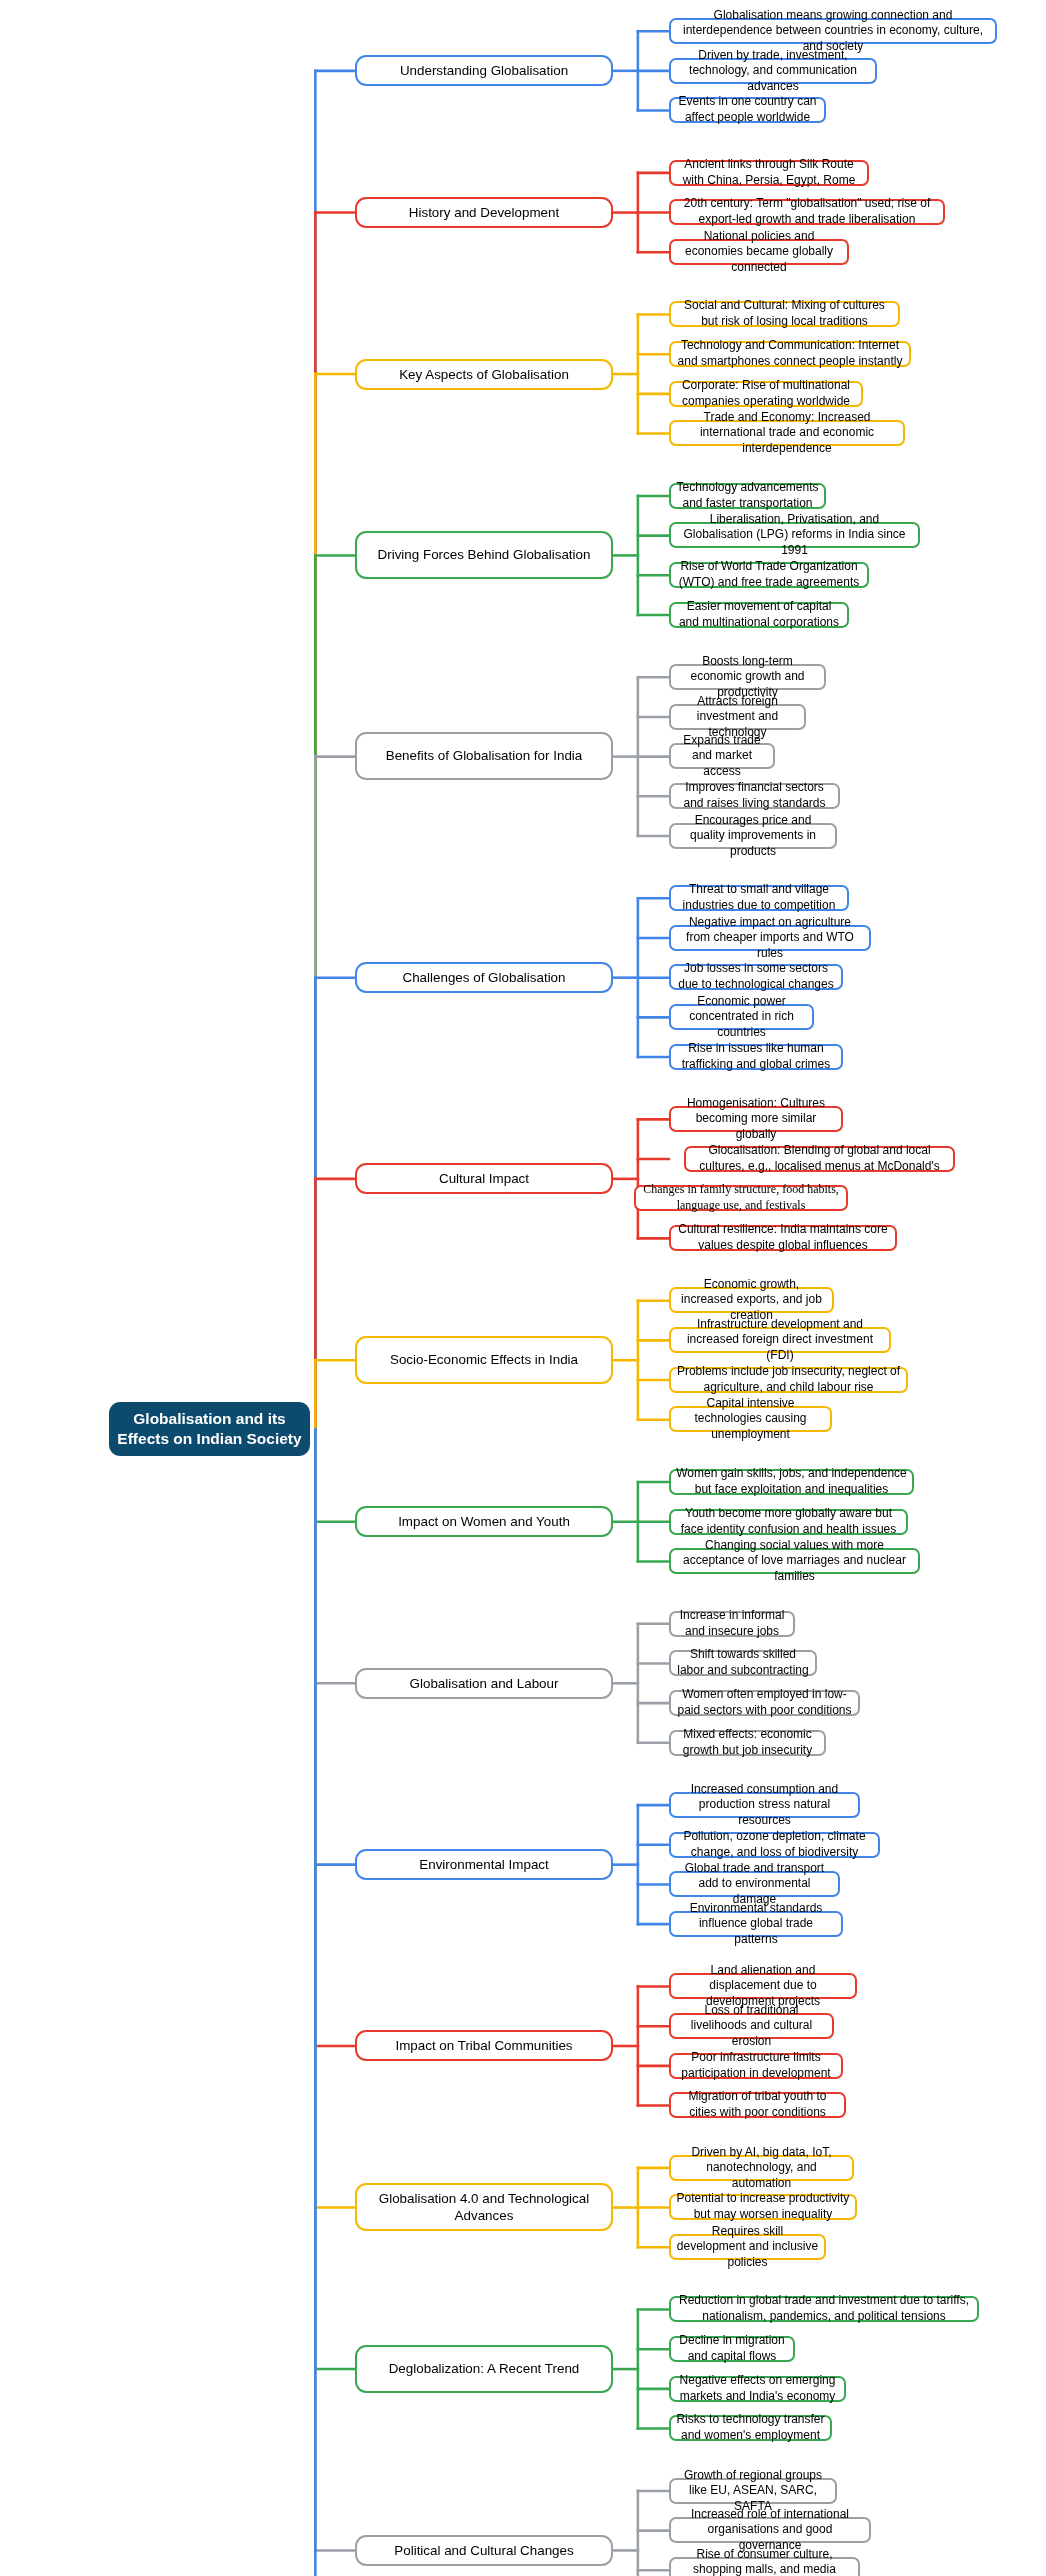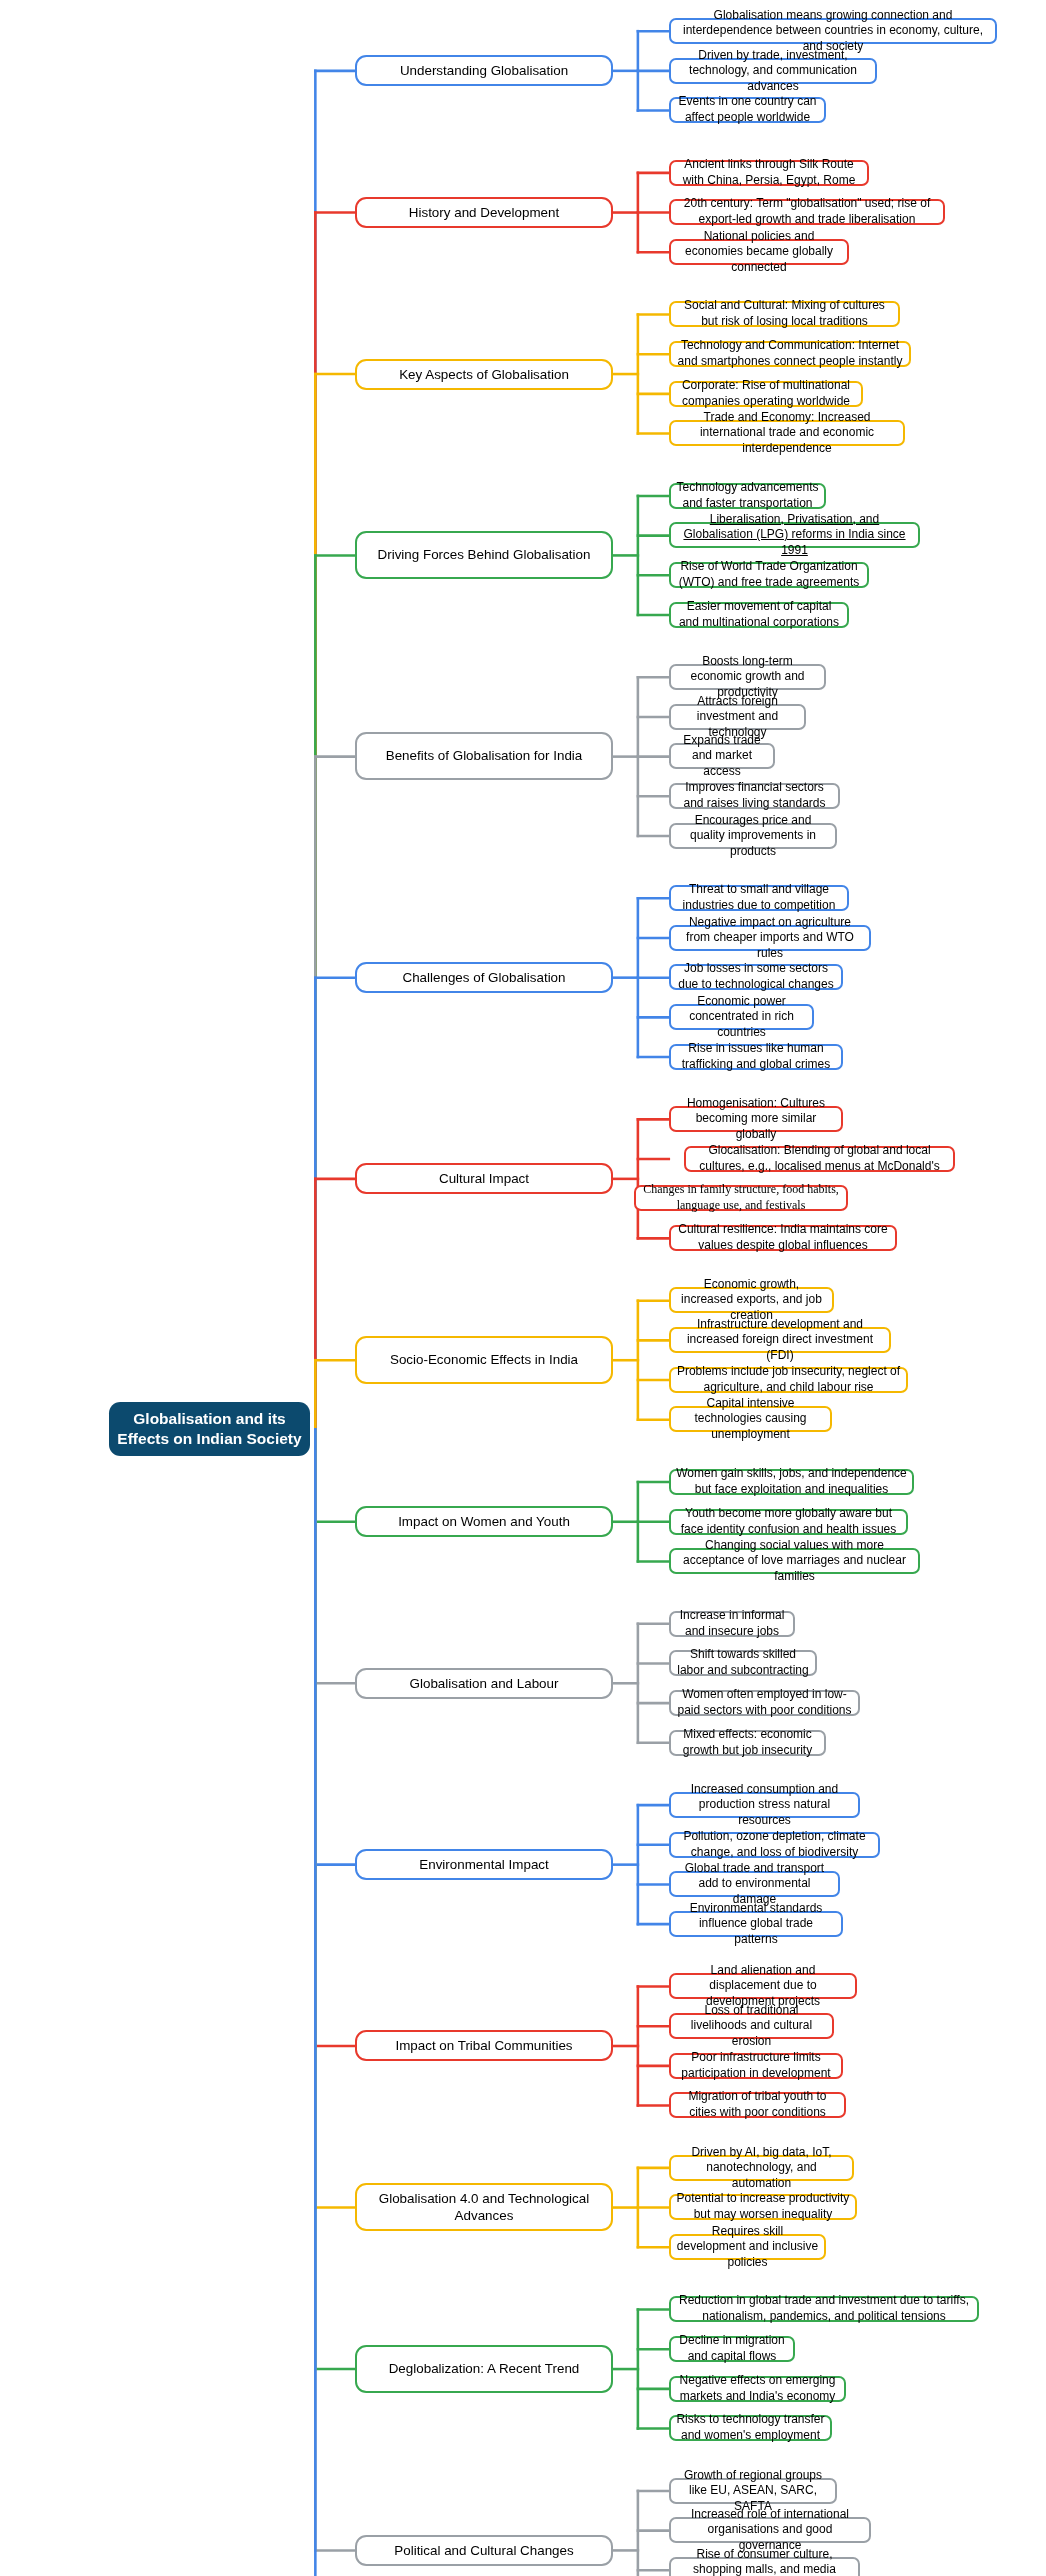--- a/index.html
+++ b/index.html
@@ -190,21 +190,21 @@
       <div class="node leaf" style="left: 669px; top: 160px; width: 200px; height: 26px; border-color: rgb(232, 57, 44);">Ancient links through Silk Route with China, Persia, Egypt, Rome</div>
       <div class="node leaf" style="left: 669px; top: 199px; width: 276px; height: 26px; border-color: rgb(232, 57, 44);">20th century: Term "globalisation" used; rise of export-led growth and trade liberalisation</div>
       <div class="node leaf" style="left: 669px; top: 239px; width: 180px; height: 26px; border-color: rgb(232, 57, 44);">National policies and economies became globally connected</div>
       <div class="node branch" style="left: 355px; top: 359px; width: 258px; height: 31px; border-color: rgb(245, 184, 0);">Key Aspects of Globalisation</div>
       <div class="node leaf" style="left: 669px; top: 301px; width: 231px; height: 26px; border-color: rgb(245, 184, 0);">Social and Cultural: Mixing of cultures but risk of losing local traditions</div>
       <div class="node leaf" style="left: 669px; top: 341px; width: 242px; height: 26px; border-color: rgb(245, 184, 0);">Technology and Communication: Internet and smartphones connect people instantly</div>
       <div class="node leaf" style="left: 669px; top: 381px; width: 194px; height: 26px; border-color: rgb(245, 184, 0);">Corporate: Rise of multinational companies operating worldwide</div>
       <div class="node leaf" style="left: 669px; top: 420px; width: 236px; height: 26px; border-color: rgb(245, 184, 0);">Trade and Economy: Increased international trade and economic interdependence</div>
       <div class="node branch" style="left: 355px; top: 531px; width: 258px; height: 48px; border-color: rgb(55, 168, 79);">Driving Forces Behind Globalisation</div>
       <div class="node leaf" style="left: 669px; top: 483px; width: 157px; height: 26px; border-color: rgb(55, 168, 79);">Technology advancements and faster transportation</div>
-      <div class="node leaf" style="left: 669px; top: 522px; width: 251px; height: 26px; border-color: rgb(55, 168, 79); text-decoration: underline;">Liberalisation, Privatisation, and Globalisation (LPG) reforms in India since 1991</div>
+      <div class="node leaf" style="left: 669px; top: 522px; width: 251px; height: 26px; border-color: rgb(55, 168, 79);">Liberalisation, Privatisation, and Globalisation (LPG) reforms in India since 1991</div>
       <div class="node leaf" style="left: 669px; top: 562px; width: 200px; height: 26px; border-color: rgb(55, 168, 79);">Rise of World Trade Organization (WTO) and free trade agreements</div>
       <div class="node leaf" style="left: 669px; top: 602px; width: 180px; height: 26px; border-color: rgb(55, 168, 79);">Easier movement of capital and multinational corporations</div>
       <div class="node branch" style="left: 355px; top: 732px; width: 258px; height: 48px; border-color: rgb(154, 160, 166);">Benefits of Globalisation for India</div>
       <div class="node leaf" style="left: 669px; top: 664px; width: 157px; height: 26px; border-color: rgb(154, 160, 166);">Boosts long-term economic growth and productivity</div>
       <div class="node leaf" style="left: 669px; top: 704px; width: 137px; height: 26px; border-color: rgb(154, 160, 166);">Attracts foreign investment and technology</div>
       <div class="node leaf" style="left: 669px; top: 743px; width: 106px; height: 26px; border-color: rgb(154, 160, 166);">Expands trade and market access</div>
       <div class="node leaf" style="left: 669px; top: 783px; width: 171px; height: 26px; border-color: rgb(154, 160, 166);">Improves financial sectors and raises living standards</div>
       <div class="node leaf" style="left: 669px; top: 823px; width: 168px; height: 26px; border-color: rgb(154, 160, 166);">Encourages price and quality improvements in products</div>
       <div class="node branch" style="left: 355px; top: 962px; width: 258px; height: 31px; border-color: rgb(66, 133, 232);">Challenges of Globalisation</div>
       <div class="node leaf" style="left: 669px; top: 885px; width: 180px; height: 26px; border-color: rgb(66, 133, 232);">Threat to small and village industries due to competition</div>

